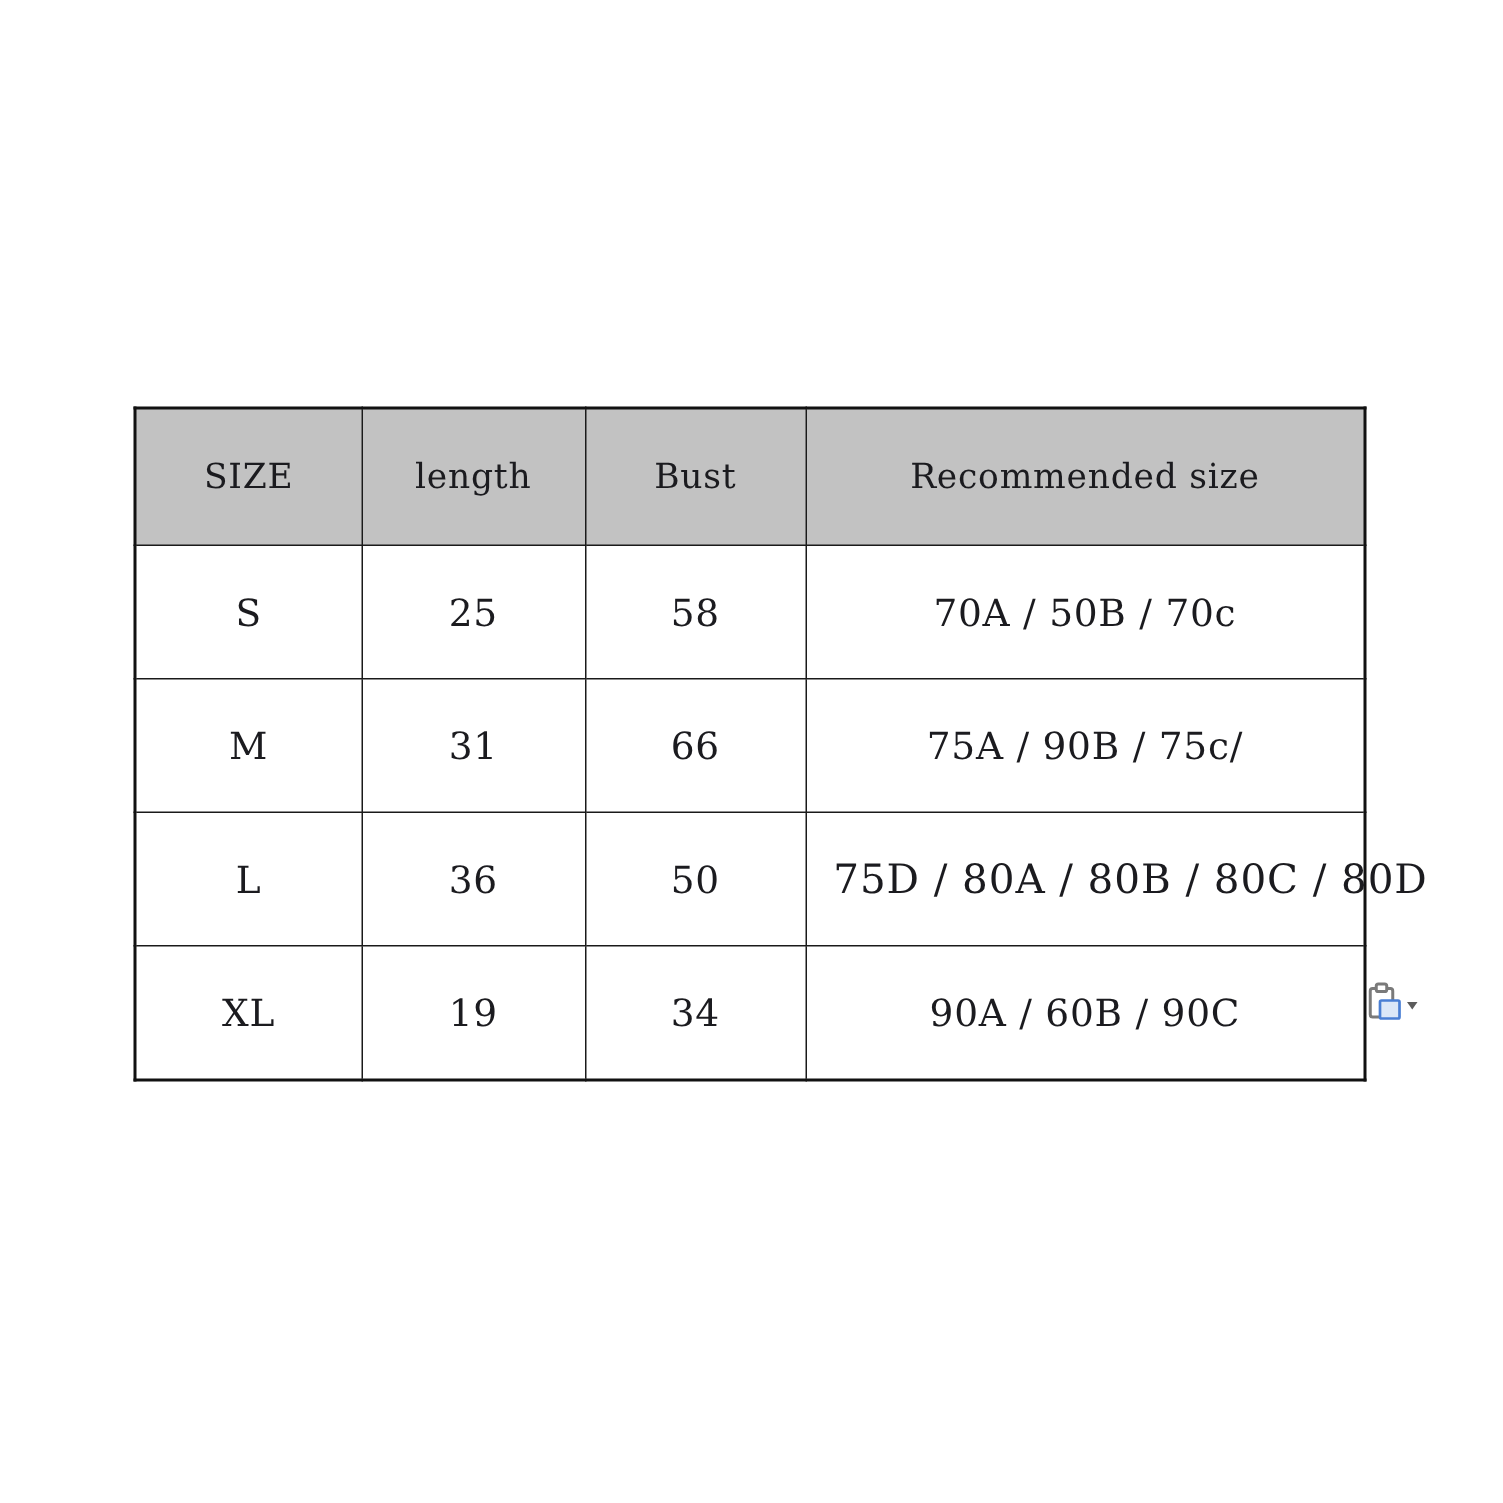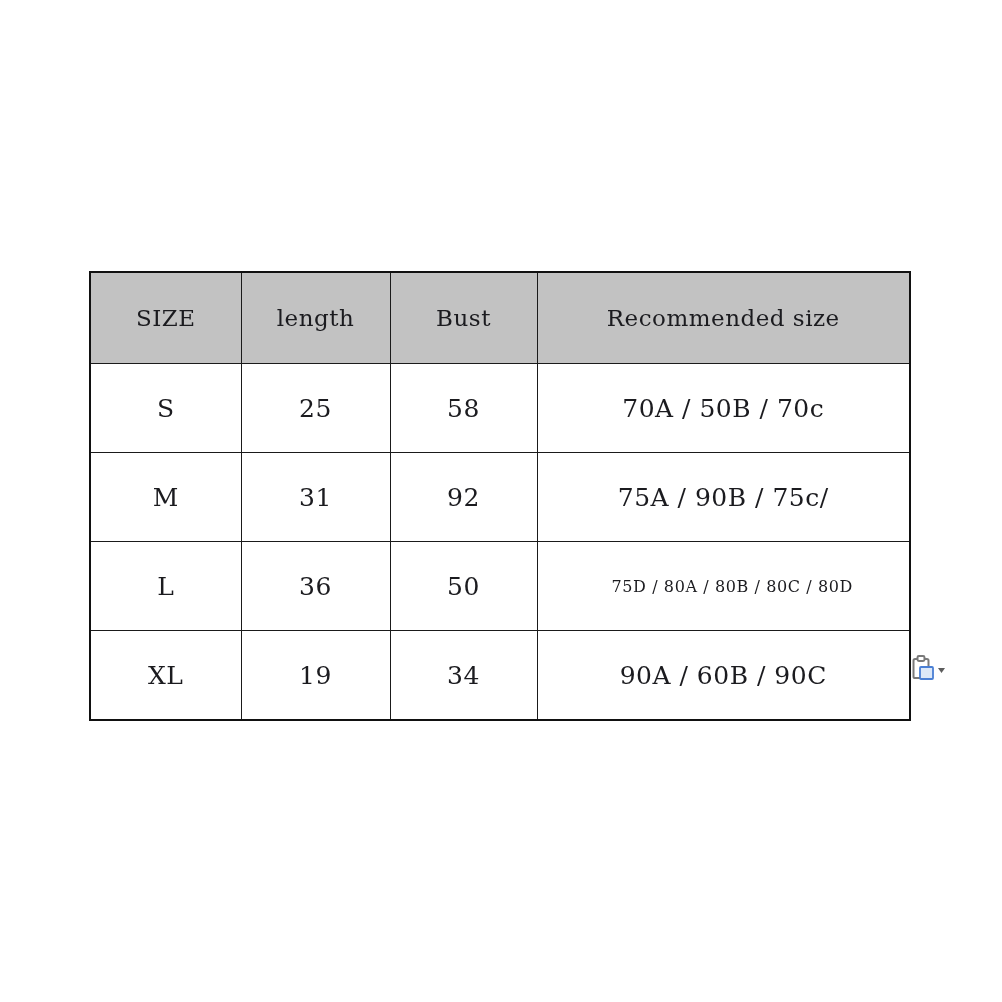--- a/index.html
+++ b/index.html
@@ -71,21 +71,21 @@
   }
 
   td.cell-rec {
     font-size: 25px;
     letter-spacing: 1.2px;
     white-space: nowrap;
   }
 
   
   tr[data-row-index="2"] td.cell-rec {
-    font-size: 16px;
+    font-size: 27px;
     letter-spacing: 0.6px;
     padding-left: 18px;
   }
 
   
   .paste-options {
     position: absolute;
     left: 910px;
     top: 653px;
     width: 38px;
@@ -119,21 +119,21 @@
       <tbody>
         <tr data-row-index="0">
           <td class="cell-size">S</td>
           <td class="cell-length">25</td>
           <td class="cell-bust">58</td>
           <td class="cell-rec">70A / 50B / 70c</td>
         </tr>
         <tr data-row-index="1">
           <td class="cell-size">M</td>
           <td class="cell-length">31</td>
-          <td class="cell-bust">92</td>
+          <td class="cell-bust">66</td>
           <td class="cell-rec">75A / 90B / 75c/</td>
         </tr>
         <tr data-row-index="2">
           <td class="cell-size">L</td>
           <td class="cell-length">36</td>
           <td class="cell-bust">50</td>
           <td class="cell-rec">75D / 80A / 80B / 80C / 80D</td>
         </tr>
         <tr data-row-index="3">
           <td class="cell-size">XL</td>

